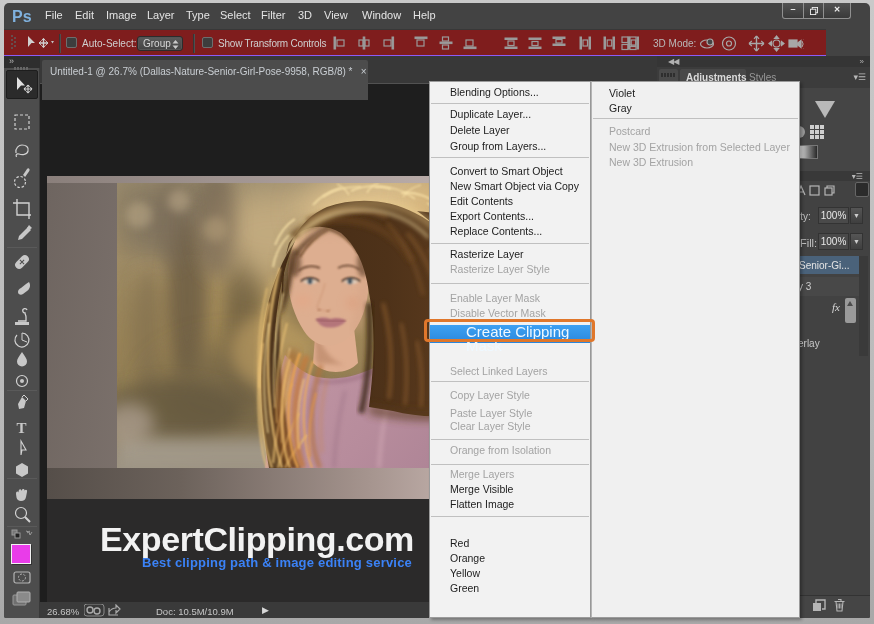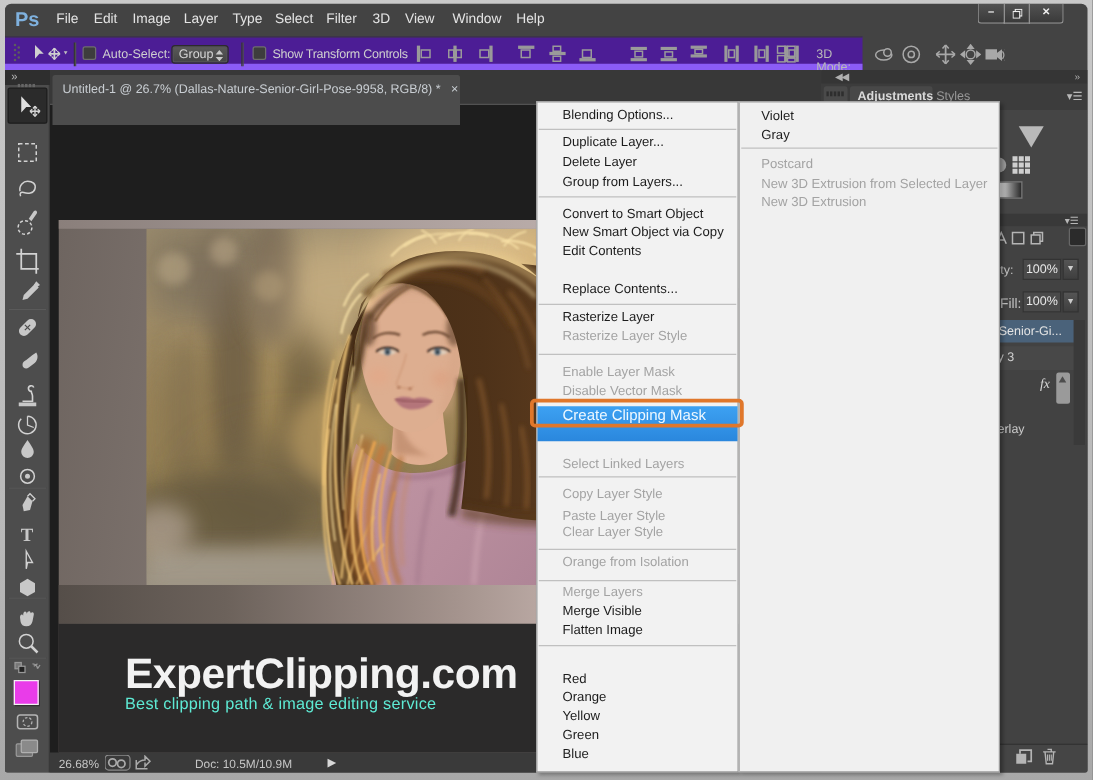--- a/index.html
+++ b/index.html
@@ -4,21 +4,21 @@
 html,body{width:874px;height:624px;overflow:hidden}
 #stage{position:relative;width:874px;height:624px;font-family:"Liberation Sans",sans-serif;background:linear-gradient(180deg,#c9c9c9,#b8b8b8 70%,#a8a8a8);}
 .abs{position:absolute}
 #app{position:absolute;left:4px;top:3px;width:866px;height:615px;background:#434343;border-radius:5px 5px 2px 2px;overflow:hidden}
 
 #psl{position:absolute;left:8px;top:5px;font-size:16px;font-weight:bold;color:#7fb1de}
 .mi{position:absolute;top:6px;font-size:11px;color:#e4e4e4}
 #wb{position:absolute;left:778px;top:0px;height:16px;display:flex}
 .wbtn{height:16px;background:linear-gradient(#525252,#3a3a3a);border:1px solid #909090;border-top:none;color:#f2f2f2;font-size:9px;text-align:center;line-height:13px;font-weight:bold}
 
-#opts{position:absolute;left:0;top:26px;width:686px;height:27px;background:#4c1d95;border-top:1px solid #383838;border-bottom:5px solid #8b5cf6}
+#opts{position:absolute;left:0;top:26px;width:822px;height:27px;background:#7f1d1d;border-top:1px solid #383838;border-bottom:1px solid #8b5cf6}
 .ck{position:absolute;top:7px;width:11px;height:11px;background:#3d3d3d;border:1px solid #6e6e6e;border-radius:2px}
 .olbl{position:absolute;top:8px;font-size:10px;color:#cfcfcf}
 .osep{position:absolute;top:4px;width:2px;height:19px;border-left:1px solid #363636;border-right:1px solid #4f4f4f}
 #grpdd{position:absolute;left:133px;top:6px;width:46px;height:15px;background:linear-gradient(#5a5a5a,#434343);border:1px solid #2c2c2c;border-radius:3px;color:#d6d6d6;font-size:10px;line-height:14px;padding-left:5px;box-shadow:0 0 0 1px #555 inset}
 
 #tools{position:absolute;left:0;top:53px;width:36px;height:562px;background:#4d4d4d;border-right:1px solid #393939}
 #toolhead{position:absolute;left:0;top:0;width:36px;height:12px;background:#2e2e2e;color:#b8b8b8;font-size:9px;line-height:11px;padding-left:5px}
 #selTool{position:absolute;left:2px;top:14px;width:32px;height:29px;background:#2b2b2b;border:1px solid #1d1d1d;border-radius:2px}
 .tsep{position:absolute;left:3px;width:30px;height:1px;background:#3e3e3e;border-bottom:1px solid #5a5a5a}
 
@@ -26,38 +26,38 @@
 #tabbar{position:absolute;left:0;top:0;width:617px;height:28px;background:#383838;border-bottom:1px solid #525252}
 #tab{position:absolute;left:2px;top:4px;width:326px;height:40px;background:#4c4c4c;color:#c9ced3;font-size:10px;line-height:23px;padding-left:8px;border-radius:2px 2px 0 0;white-space:nowrap;overflow:hidden}
 #status{position:absolute;left:0;top:546px;width:617px;height:16px;background:#3a3a3a;color:#c6c6c6;font-size:9.5px}
 
 #doc{position:absolute;left:7px;top:120px;width:610px;height:426px;background:linear-gradient(97deg,#6e6560 0%,#91847e 45%,#c9b9b5 78%,#e8d5d1 100%)}
 #doctop{position:absolute;left:0;top:0;width:610px;height:7px;background:linear-gradient(90deg,#8a7f7b,#b3a6a3 55%,#d0c2be 100%)}
 #docbot{position:absolute;left:0;top:292px;width:610px;height:31px;background:linear-gradient(90deg,#554e49,#6c625b 22%,#a4938d 52%,#d4c2be 78%,#eadad6 100%)}
 #photo{position:absolute;left:70px;top:7px;width:540px;height:285px;overflow:hidden}
 #brand{position:absolute;left:0;top:323px;width:610px;height:103px;background:#2b2a2a}
 #brand .t1{position:absolute;left:53px;top:21px;width:312px;text-align:center;font-size:34px;font-weight:bold;color:#f2f2f2;letter-spacing:-.4px;white-space:nowrap}
-#brand .t2{position:absolute;left:53px;top:56px;width:312px;text-align:left;font-size:13px;letter-spacing:.2px;font-weight:normal;color:#5eead4;white-space:nowrap}
+#brand .t2{position:absolute;left:53px;top:56px;width:312px;text-align:right;font-size:13px;letter-spacing:.2px;font-weight:bold;color:#3b82f6;white-space:nowrap}
 
 #dock{position:absolute;left:653px;top:53px;width:213px;height:562px;background:#404040}
 #dockhead{position:absolute;left:0;top:0;width:213px;height:11px;background:#353535;color:#b0b0b0}
 #ptabs{position:absolute;left:0;top:11px;width:213px;height:21px;background:#3c3c3c}
 #adjpanel{position:absolute;left:0;top:32px;width:213px;height:83px;background:#454545}
 #lhead{position:absolute;left:0;top:115px;width:213px;height:10px;background:#393939}
 #lbody{position:absolute;left:0;top:125px;width:213px;height:414px;background:#424242}
 #lbar{position:absolute;left:0;top:539px;width:213px;height:23px;background:#454545;border-top:1px solid #333}
 
 #menu1{position:absolute;left:429px;top:81px;width:162px;height:537px;background:#f2f2f2;border:1px solid #9b9b9b;box-shadow:2px 2px 3px rgba(0,0,0,.3)}
 #menu2{position:absolute;left:591px;top:81px;width:209px;height:537px;background:#f0f0f0;border:1px solid #9b9b9b;border-left:1px solid #b5b5b5;box-shadow:2px 2px 3px rgba(0,0,0,.3)}
 .m1i{position:absolute;left:0;width:160px;height:16px;line-height:16px;padding-left:20px;font-size:10.5px;color:#1c1c1c;white-space:nowrap}
 .m2i{position:absolute;left:0;width:207px;height:16px;line-height:16px;padding-left:17px;font-size:10.5px;color:#1c1c1c;white-space:nowrap}
 .dis{color:#a3a3a3}
 .msep{position:absolute;left:1px;width:158px;height:1px;background:#c0c0c0}
 .msep2{position:absolute;left:1px;width:205px;height:1px;background:#c0c0c0}
-#hlblue{position:absolute;left:0px;top:243px;width:160px;height:28px;background:linear-gradient(#3da1f2,#2a87dd);color:#eef8ff;font-size:12px;line-height:14px;padding-left:20px}
+#hlblue{position:absolute;left:0px;top:243px;width:160px;height:18px;background:linear-gradient(#3da1f2,#2a87dd);color:#eef8ff;font-size:15px;line-height:14px;padding-left:36px}
 #obox{position:absolute;left:424px;top:319px;width:171px;height:23px;border:3px solid #e0772b;border-radius:4px}
 </style></head><body>
 <div id="stage">
  <div id="app">
   <div id="psl">Ps</div>
   <span class="mi" style="left:41px">File</span>
   <span class="mi" style="left:71px">Edit</span>
   <span class="mi" style="left:102px">Image</span>
   <span class="mi" style="left:143px">Layer</span>
   <span class="mi" style="left:182px">Type</span>
@@ -573,38 +573,38 @@
   </div>
  </div>
  <div id="menu1">
       <div class="m1i" style="top:2px">Blending Options...</div>
       <div class="m1i" style="top:24px">Duplicate Layer...</div>
       <div class="m1i" style="top:55.5px">Group from Layers...</div>
       <div class="m1i" style="top:39.5px">Delete Layer</div>
       <div class="m1i" style="top:81px">Convert to Smart Object</div>
       <div class="m1i" style="top:96px">New Smart Object via Copy</div>
       <div class="m1i" style="top:111px">Edit Contents</div>
+      <div class="m1i" style="top:126px">Export Contents...</div>
       <div class="m1i" style="top:140.5px">Replace Contents...</div>
       <div class="m1i dis" style="top:179px">Rasterize Layer Style</div>
       <div class="m1i" style="top:164px">Rasterize Layer</div>
       <div class="m1i dis" style="top:222.5px">Disable Vector Mask</div>
       <div class="m1i dis" style="top:207.5px">Enable Layer Mask</div>
       <div class="m1i dis" style="top:280.5px">Select Linked Layers</div>
       <div class="m1i dis" style="top:305px">Copy Layer Style</div>
       <div class="m1i dis" style="top:323px">Paste Layer Style</div>
       <div class="m1i dis" style="top:336px">Clear Layer Style</div>
       <div class="m1i dis" style="top:360px">Orange from Isolation</div>
       <div class="m1i dis" style="top:384px">Merge Layers</div>
       <div class="m1i" style="top:399px">Merge Visible</div>
       <div class="m1i" style="top:413.5px">Flatten Image</div>
       <div class="m1i" style="top:453px">Red</div>
       <div class="m1i" style="top:468px">Orange</div>
       <div class="m1i" style="top:482.5px">Yellow</div>
       <div class="m1i" style="top:497.5px">Green</div>
-      <div class="m1i" style="top:513px">Blue</div>
       <div class="msep" style="top:21px"></div>
       <div class="msep" style="top:75px"></div>
       <div class="msep" style="top:160.5px"></div>
       <div class="msep" style="top:201px"></div>
       <div class="msep" style="top:298.5px"></div>
       <div class="msep" style="top:356.5px"></div>
       <div class="msep" style="top:382px"></div>
       <div class="msep" style="top:434px"></div>
       <div id="hlblue">Create Clipping Mask</div>
     </div>

